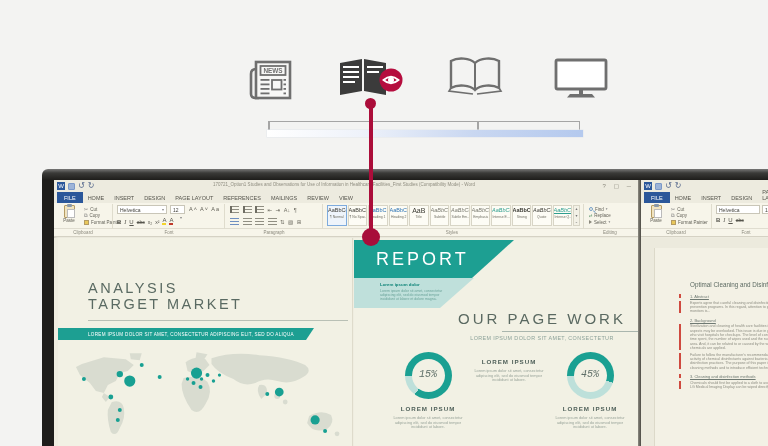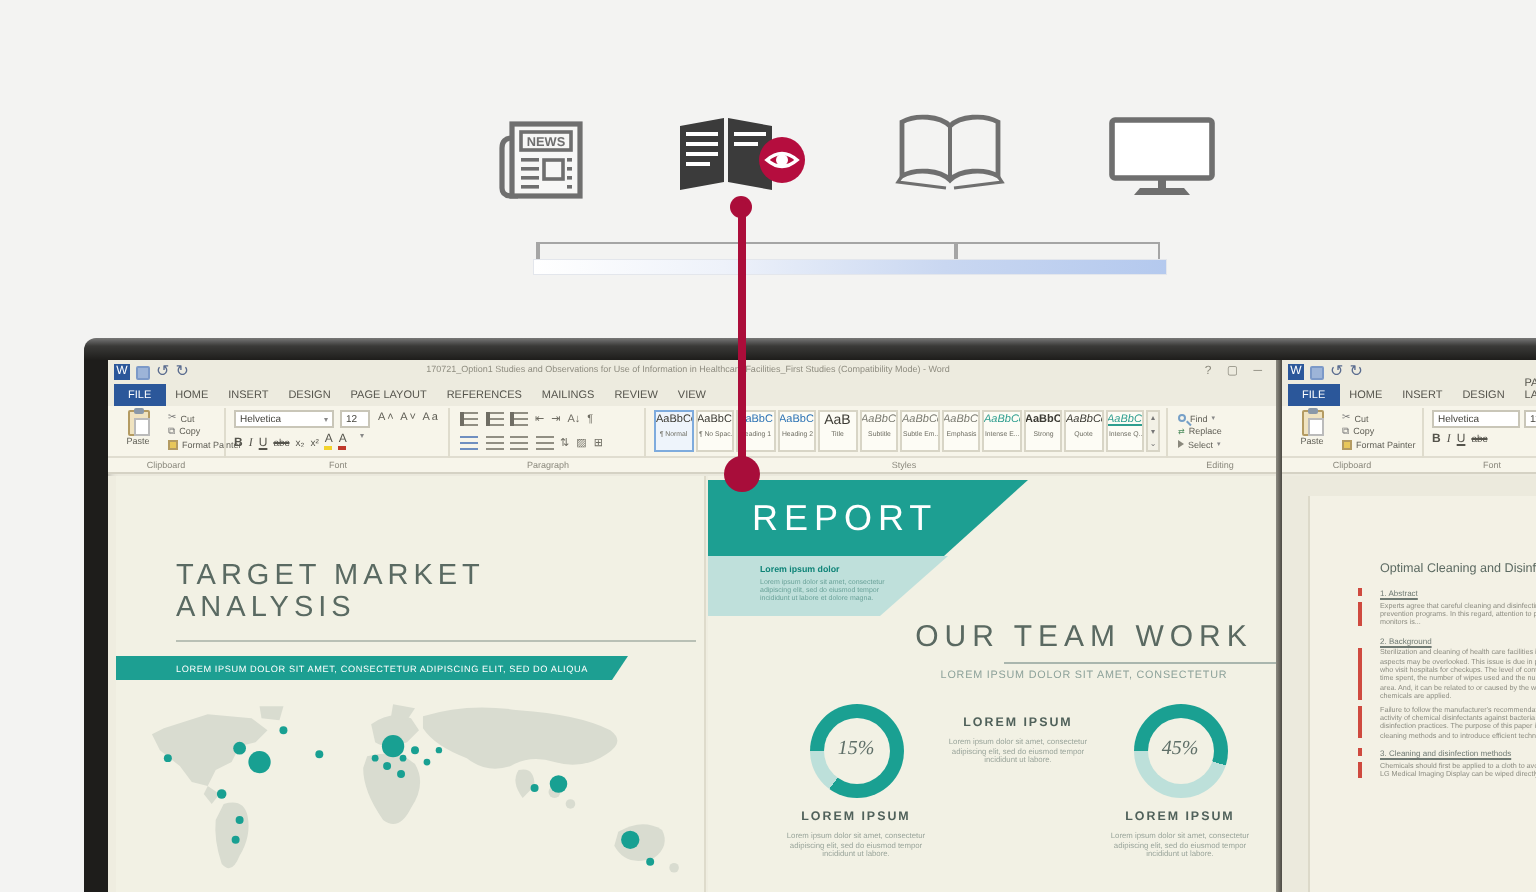--- a/index.html
+++ b/index.html
@@ -121,21 +121,21 @@
   .rep-callout .ct{position:absolute;left:26px;top:4px;font-size:4.4px;font-weight:bold;color:#0f8478}
   .rep-callout .cb{position:absolute;left:26px;top:11px;width:72px;font-size:3.5px;line-height:4.2px;color:#6ba39a}
   .team-head{position:absolute;left:96px;top:72px;width:184px;text-align:center;font-size:15px;letter-spacing:3px;color:#5a6961}
   .team-rule{position:absolute;left:148px;top:93px;width:186px;height:1px;background:#aab6ae}
   .team-sub{position:absolute;left:96px;top:97px;width:184px;text-align:center;font-size:5.4px;letter-spacing:.4px;color:#8da29a}
   .donut-col{position:absolute;top:114px;width:84px;text-align:center}
   .dc1{left:32px}.dc2{left:113px}.dc3{left:194px}
   .donut{width:47px;height:47px;border-radius:50%;margin:0 auto;position:relative}
   .donut::after{content:"";position:absolute;left:7px;top:7px;width:33px;height:33px;border-radius:50%;background:#f2f1e4}
   .donut .pct{position:absolute;left:0;top:17px;width:100%;font-size:10px;z-index:2;
-    font-family:Liberation Serif, serif;font-style:italic;color:#5f6f68}
+    font-family:Liberation Mono, monospace;font-style:italic;color:#5f6f68}
   .dlabel{margin-top:6px;font-size:6.2px;font-weight:bold;letter-spacing:1px;color:#50615a}
   .dbody{margin:4px auto 0;width:74px;font-size:3.9px;line-height:4.6px;color:#9aa59b;text-align:center}
 
   
   .windiv{left:584px;top:0;width:3px;height:266px;background:linear-gradient(to right,#8d8b82,#4c4a43)}
 
   
   .sidewin{left:587px;top:0;width:129px;height:266px;background:#edebdf}
   .sidewin .docarea2{position:absolute;left:0;top:58px;width:129px;height:208px;background:#eceadd}
   .sidepage{position:absolute;left:13px;top:10px;width:150px;height:198px;background:#f3f1e5;border-left:1px solid #dcd9c9}
@@ -370,22 +370,22 @@
         <span style="left:29px">Clipboard</span>
         <span style="left:115px">Font</span>
         <span style="left:220px">Paragraph</span>
         <span style="left:398px">Styles</span>
         <span style="left:556px">Editing</span>
       </div>
 
       <div class="a docarea">
         <div class="page pageL">
           <div class="an-head">
+            <div>ANALYSIS</div>
             <div>TARGET MARKET</div>
-            <div>ANALYSIS</div>
           </div>
           <div class="an-rule"></div>
           <div class="an-banner">
               <span>LOREM IPSUM DOLOR SIT AMET, CONSECTETUR ADIPISCING ELIT, SED DO ALIQUA</span>
             </div>
           <div class="mapwrap">
             <svg width="285" height="96" viewBox="0 0 286 96">
               <g fill="#d9dcd0">
                 <path d="M18 14 L40 7 L62 9 L70 15 L64 21 L56 23 L52 31 L44 35 L40 43 L32 41 L26 33 L16 25 L12 17 Z"></path>
                 <path d="M66 3 L78 3 L76 10 L67 9 Z"></path>
@@ -428,21 +428,21 @@
         </div>
 
         <div class="page pageR">
           <div class="rep-banner">
               <span>REPORT</span>
             </div>
           <div class="rep-callout">
             <div class="ct">Lorem ipsum dolor</div>
             <div class="cb">Lorem ipsum dolor sit amet, consectetur adipiscing elit, sed do eiusmod tempor incididunt ut labore et dolore magna.</div>
           </div>
-          <div class="team-head">OUR TEAM WORK</div>
+          <div class="team-head">OUR PAGE WORK</div>
           <div class="team-rule"></div>
           <div class="team-sub">LOREM IPSUM DOLOR SIT AMET, CONSECTETUR</div>
 
           <div class="donut-col dc1">
             <div class="donut" style="background: conic-gradient(from -90deg, rgb(26, 160, 146) 0deg, rgb(26, 160, 146) 85%, rgb(189, 224, 218) 85%, rgb(189, 224, 218) 100%);">
                 <span class="pct">15%</span>
               </div>
             <div class="dlabel">LOREM IPSUM</div>
             <div class="dbody">Lorem ipsum dolor sit amet, consectetur adipiscing elit, sed do eiusmod tempor incididunt ut labore.</div>
           </div>

